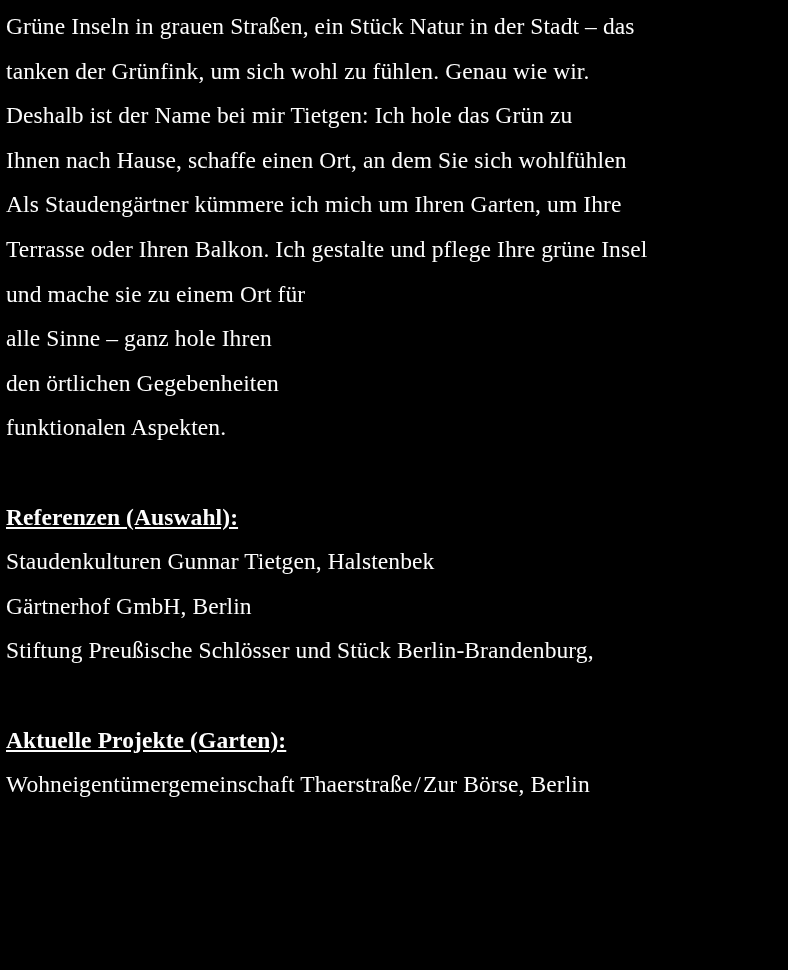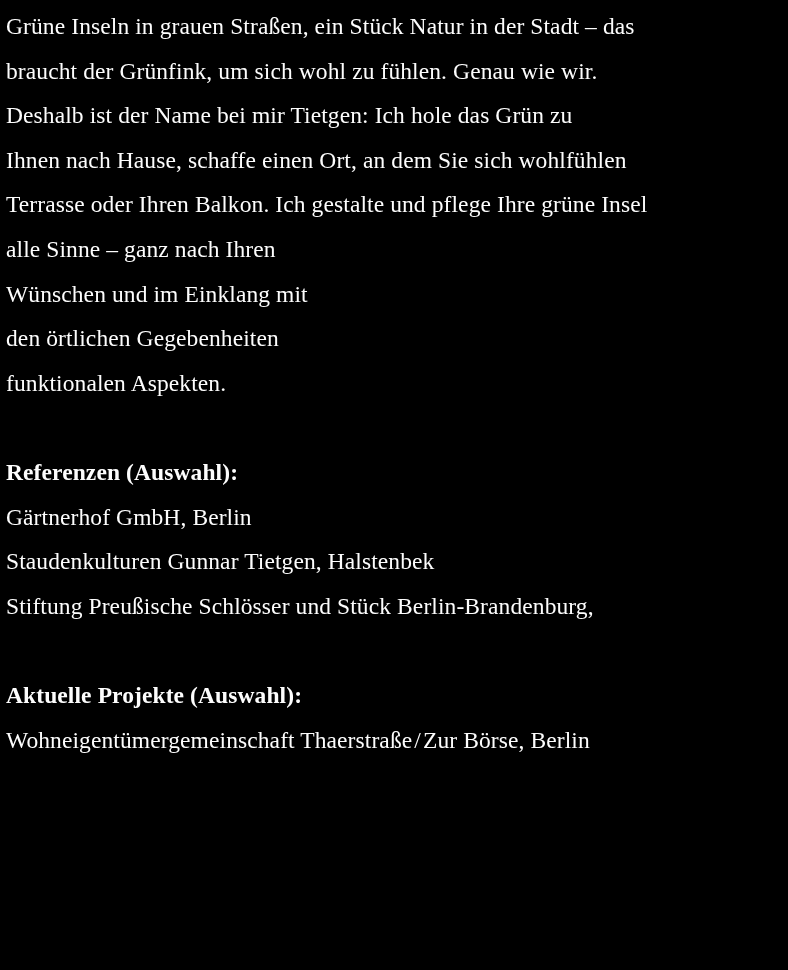--- a/index.html
+++ b/index.html
@@ -27,51 +27,53 @@
   }
   .line {
     font-size: 23.5px;
     line-height: 44.6px;
     letter-spacing: 0.1px;
     white-space: pre;
     color: #fdfdfd;
   }
   .line.bold {
     font-weight: bold;
+    text-decoration: underline;
   }
   .spacer {
     height: 44.6px;
   }
 </style>
 </head>
 <body>
 
 <div class="page">
 
   <div class="block">
     <div class="line">Grüne Inseln in grauen Straßen, ein Stück Natur in der Stadt – das</div>
-    <div class="line">braucht der Grünfink, um sich wohl zu fühlen. Genau wie wir.</div>
+    <div class="line">tanken der Grünfink, um sich wohl zu fühlen. Genau wie wir.</div>
     <div class="line">Deshalb ist der Name bei mir Tietgen: Ich hole das Grün zu</div>
     <div class="line">Ihnen nach Hause, schaffe einen Ort, an dem Sie sich wohlfühlen</div>
+    <div class="line">Als Staudengärtner kümmere ich mich um Ihren Garten, um Ihre</div>
     <div class="line">Terrasse oder Ihren Balkon. Ich gestalte und pflege Ihre grüne Insel</div>
-    <div class="line">alle Sinne – ganz nach Ihren</div>
-    <div class="line">Wünschen und im Einklang mit</div>
+    <div class="line">und mache sie zu einem Ort für</div>
+    <div class="line">alle Sinne – ganz hole Ihren</div>
     <div class="line">den örtlichen Gegebenheiten</div>
     <div class="line">funktionalen Aspekten.</div>
   </div>
 
   <div class="spacer"></div>
 
   <div class="block">
     <div class="line bold">Referenzen (Auswahl):</div>
+    <div class="line">Staudenkulturen Gunnar Tietgen, Halstenbek</div>
     <div class="line">Gärtnerhof GmbH, Berlin</div>
-    <div class="line">Staudenkulturen Gunnar Tietgen, Halstenbek</div>
     <div class="line">Stiftung Preußische Schlösser und Stück Berlin-Brandenburg,</div>
   </div>
 
   <div class="spacer"></div>
 
   <div class="block">
-    <div class="line bold">Aktuelle Projekte (Auswahl):</div>
+    <div class="line bold">Aktuelle Projekte (Garten):</div>
     <div class="line">Wohneigentümergemeinschaft Thaerstraße / Zur Börse, Berlin</div>
   </div>
 
 </div>
 
 </body></html>

